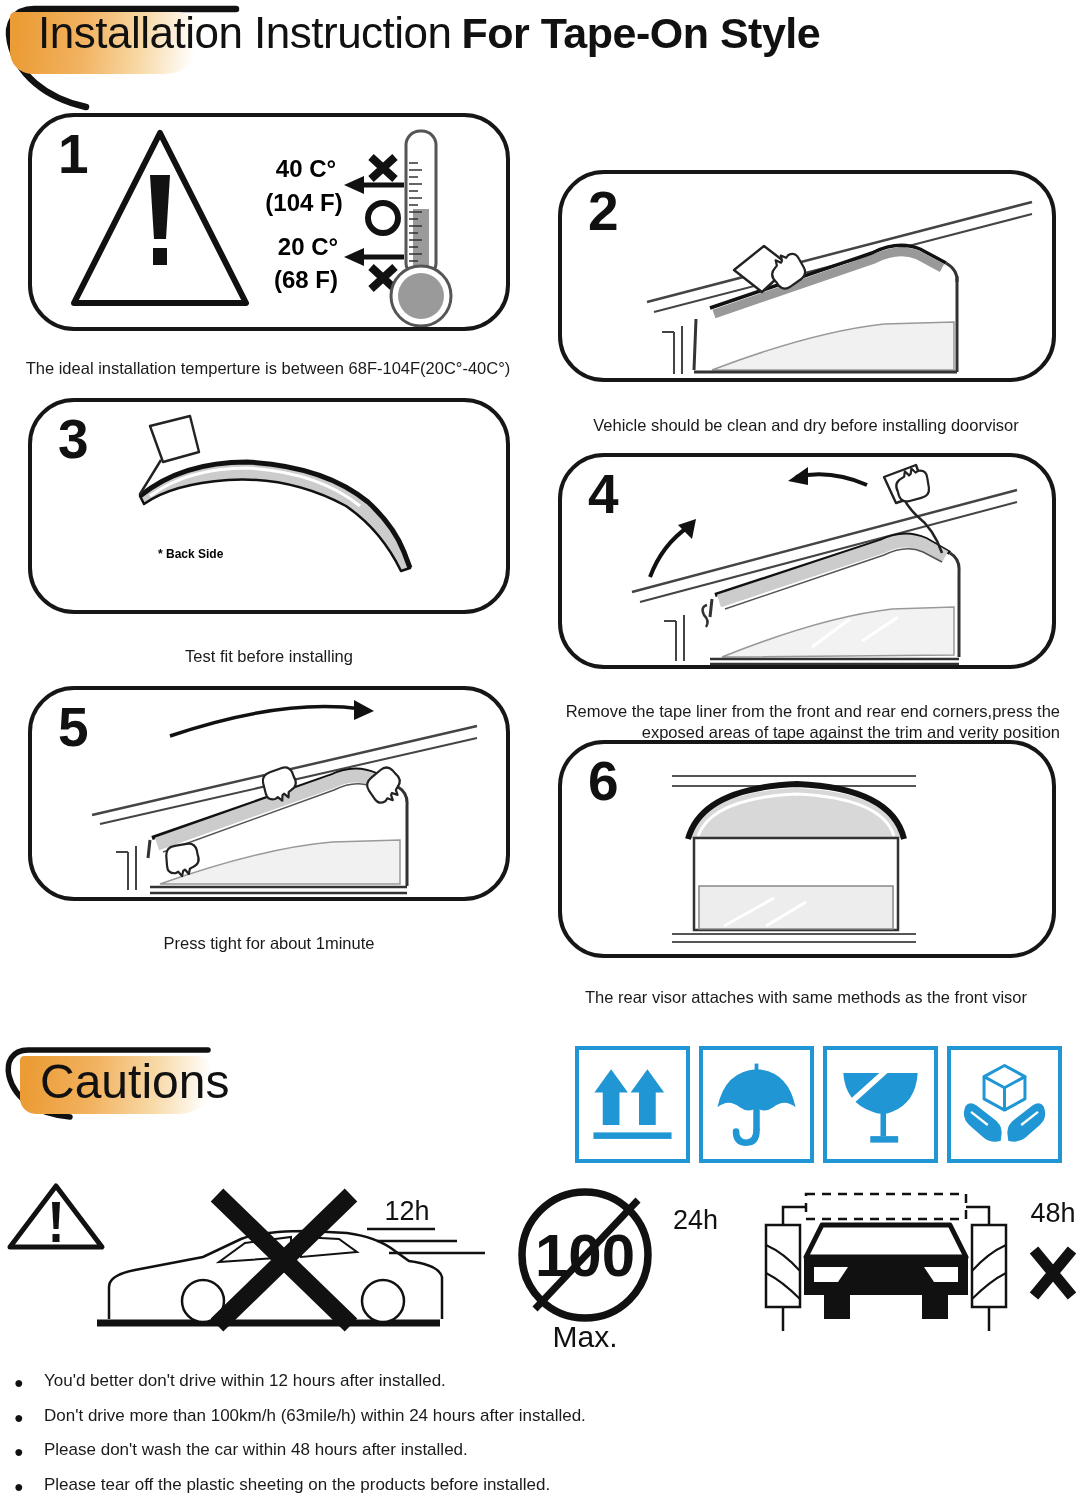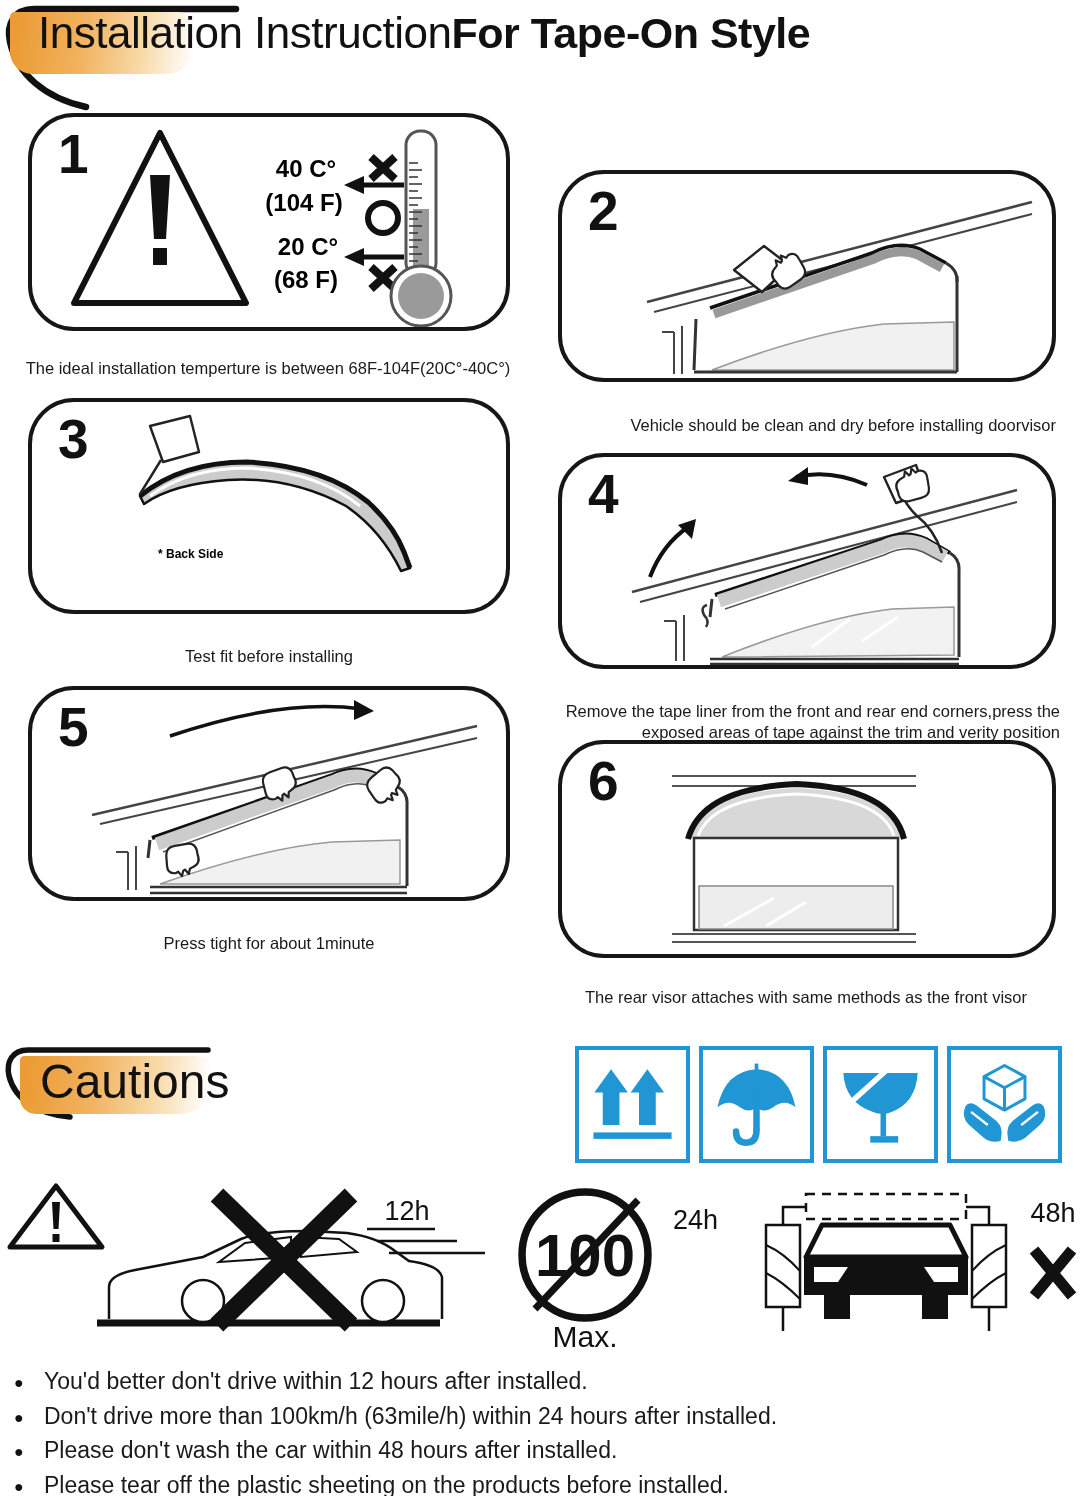--- a/index.html
+++ b/index.html
@@ -6,51 +6,51 @@
   body{
     width:1084px;height:1496px;position:relative;background:#fff;
     font-family:"Liberation Sans", sans-serif;color:#111;overflow:hidden;
   }
   .abs{position:absolute;}
   
   .swoosh{position:absolute;pointer-events:none;}
   .blob{position:absolute;background:linear-gradient(97deg,#eb9c35 5%,#f2b260 38%,#f8d9a6 68%,#ffffff 95%);}
   #title-blob{left:10px;top:12px;width:192px;height:62px;border-radius:8px 40px 60px 36px;}
   #page-title{left:38px;top:8px;font-size:44px;font-weight:400;white-space:nowrap;letter-spacing:-.5px;}
-  #page-title .t2{font-weight:700;font-size:43px;margin-left:0;letter-spacing:-.5px;}
+  #page-title .t2{font-weight:700;font-size:43px;margin-left:10px;letter-spacing:-.5px;}
   h1,h2{margin:0;position:absolute;}
   
   .step-box{position:absolute;border:4px solid #161616;background:#fff;box-sizing:border-box;border-radius:46px;}
   .step-num{position:absolute;left:26px;top:10px;font-size:55px;font-weight:700;line-height:1;color:#111;}
   .illus{position:absolute;left:0;top:0;width:100%;height:100%;}
   .caption{position:absolute;text-align:center;font-size:16.5px;line-height:21px;color:#1a1a1a;}
   #box1{left:28px;top:113px;width:482px;height:218px;}
   #box2{left:558px;top:170px;width:498px;height:212px;}
   #box3{left:28px;top:398px;width:482px;height:216px;}
   #box4{left:558px;top:453px;width:498px;height:216px;}
   #box5{left:28px;top:686px;width:482px;height:215px;}
   #box6{left:558px;top:740px;width:498px;height:218px;}
   #cap1{left:18px;top:341px;width:500px;}
-  #cap2{left:556px;top:398px;width:500px;text-align:right;}
+  #cap2{left:556px;top:398px;width:500px;}
   #cap3{left:28px;top:629px;width:482px;}
   #cap4{left:552px;top:684px;width:508px;text-align:right;}
   #cap5{left:28px;top:916px;width:482px;}
   #cap6{left:556px;top:970px;width:500px;}
   
   #cautions-blob{left:20px;top:1056px;width:196px;height:58px;border-radius:8px 40px 70px 30px;}
   #cautions-heading{left:40px;top:1054px;font-size:48px;font-weight:400;}
   .pkg{position:absolute;width:115px;height:117px;border:4px solid var(--icon-blue);box-sizing:border-box;background:#fff;}
   .pkg svg{position:absolute;left:7px;top:7px;}
   #pkg1{left:575px;top:1046px;} #pkg2{left:699px;top:1046px;}
   #pkg3{left:823px;top:1046px;} #pkg4{left:947px;top:1046px;}
   .blue{fill:var(--icon-blue);}
   .bluestroke{stroke:var(--icon-blue);fill:none;}
   
   #bullet-list{position:absolute;left:12px;top:1368px;width:1062px;margin:0;padding:0;list-style:none;}
-  #bullet-list li{position:relative;font-size:23px;line-height:26px;margin-bottom:8.5px;padding-left:32px;color:#1a1a1a;}
+  #bullet-list li{position:relative;font-size:17px;line-height:26px;margin-bottom:8.5px;padding-left:32px;color:#1a1a1a;}
   #bullet-list li::before{content:"\25CF";position:absolute;left:2px;top:2px;font-size:16px;color:#111;}
   svg text{font-family:"Liberation Sans", sans-serif;}
 </style>
 </head>
 <body>
 
 <div>
 
   <svg class="swoosh" style="left:0;top:2px" width="240" height="112" viewBox="0 0 240 112">
     <path d="M236,7 H34 C14,7 6,22 10,40 C17,72 45,96 86,105" stroke="#111" stroke-width="6.5" fill="none" stroke-linecap="round"></path>

